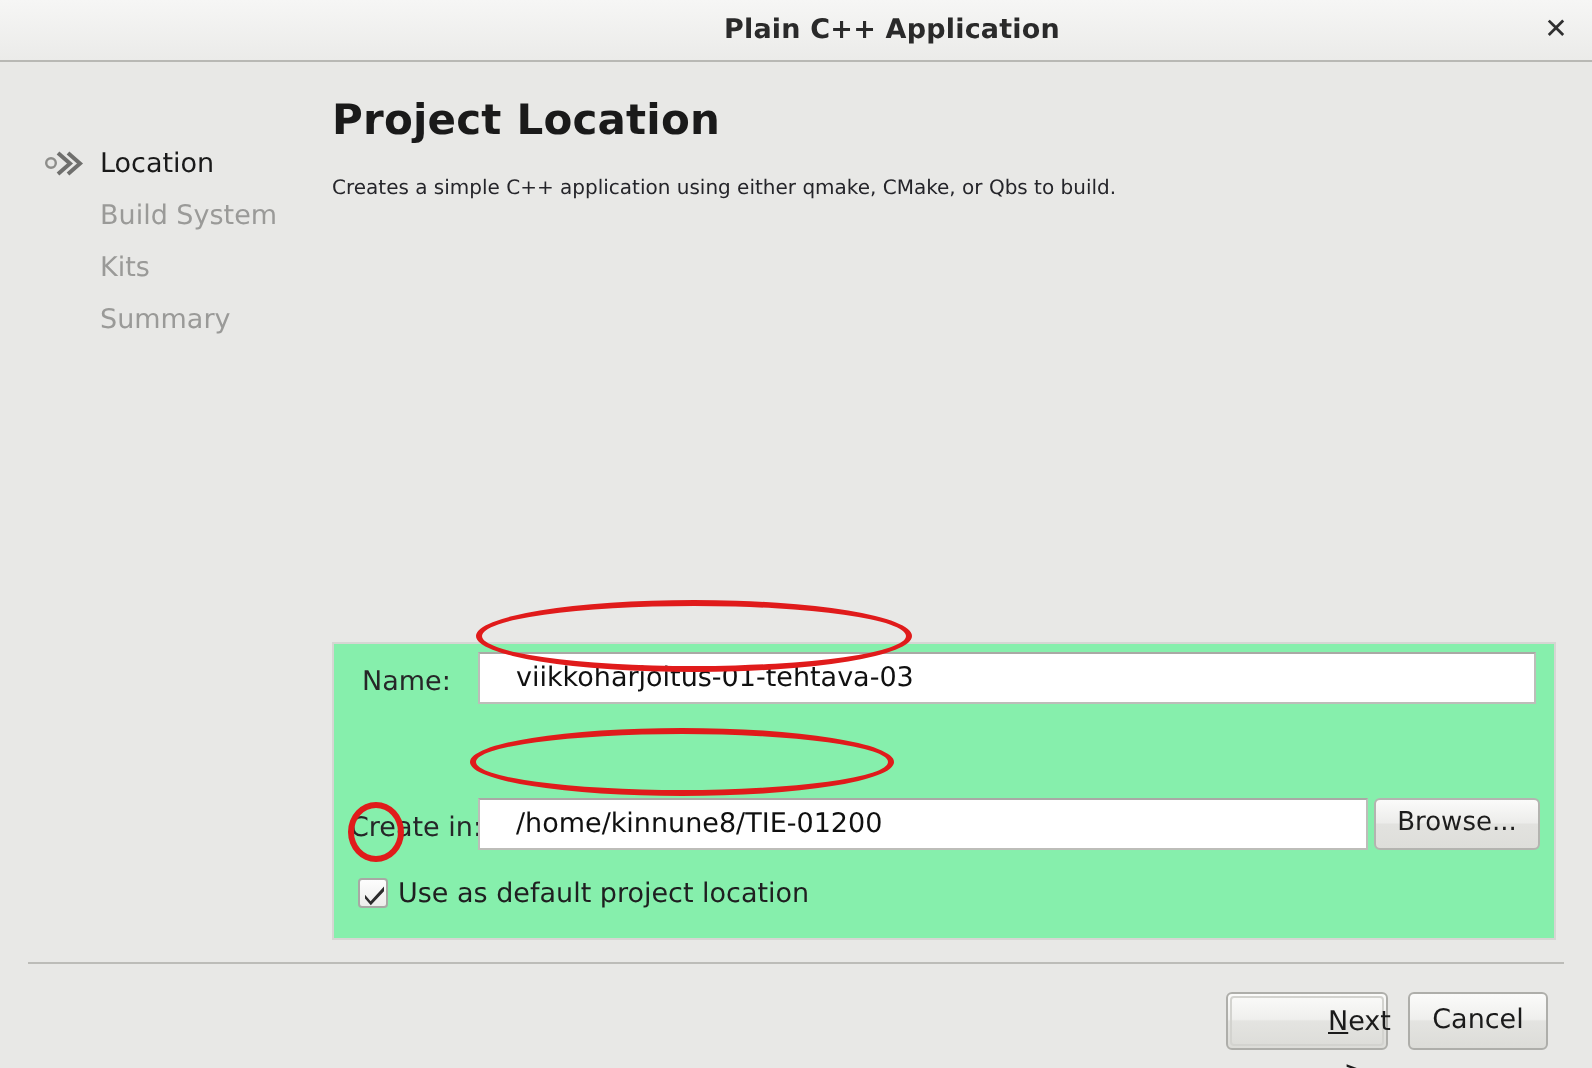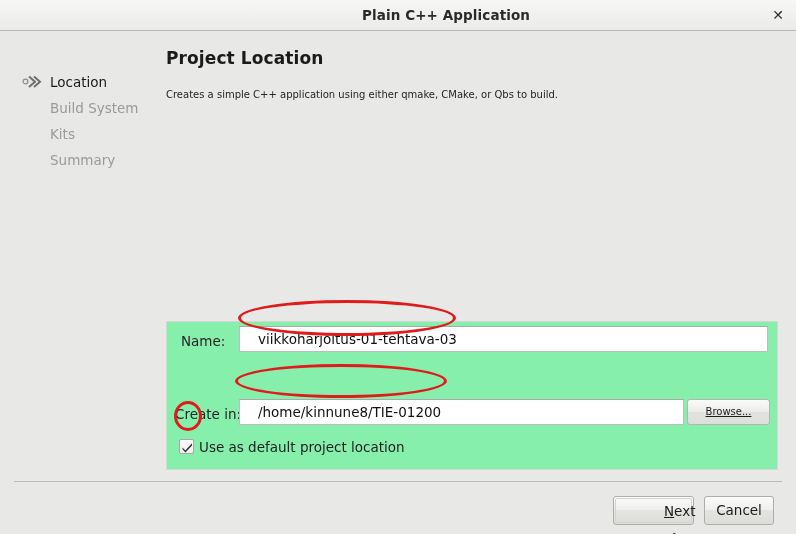--- a/index.html
+++ b/index.html
@@ -95,21 +95,21 @@
   
   #main-pane {
     position: absolute;
     left: 160px; top: 0;
     width: 636px;
     height: 450px;
   }
   #page-title {
     position: absolute;
     left: 6px; top: 17px;
-    font-size: 17px;
+    font-size: 21px;
     font-weight: bold;
     color: #1a1a1a;
     letter-spacing: .1px;
   }
   #page-desc {
     position: absolute;
     left: 6px; top: 58px;
     font-size: 10px;
     color: #25252a;
     white-space: nowrap;
@@ -156,26 +156,25 @@
   #createin-input { left: 72px; top: 77px; width: 445px; height: 26px; line-height: 24px; }
 
   #browse-btn {
     position: absolute;
     left: 520px; top: 77px;
     width: 83px; height: 26px;
     background: linear-gradient(to bottom, #fbfbfa 0%, #ececea 48%, #e2e2df 50%, #dededa 100%);
     border: 1px solid #b4b4b0;
     border-radius: 3px;
     box-sizing: border-box;
-    font-size: 10px;
+    font-size: 13px;
     color: #1d1d1d;
     text-align: center;
     line-height: 24px;
     cursor: pointer;
-    text-decoration: underline;
   }
 
   
   #default-loc-row {
     position: absolute;
     left: 12px; top: 117px;
     height: 18px;
   }
   .checkbox-box {
     position: absolute;

